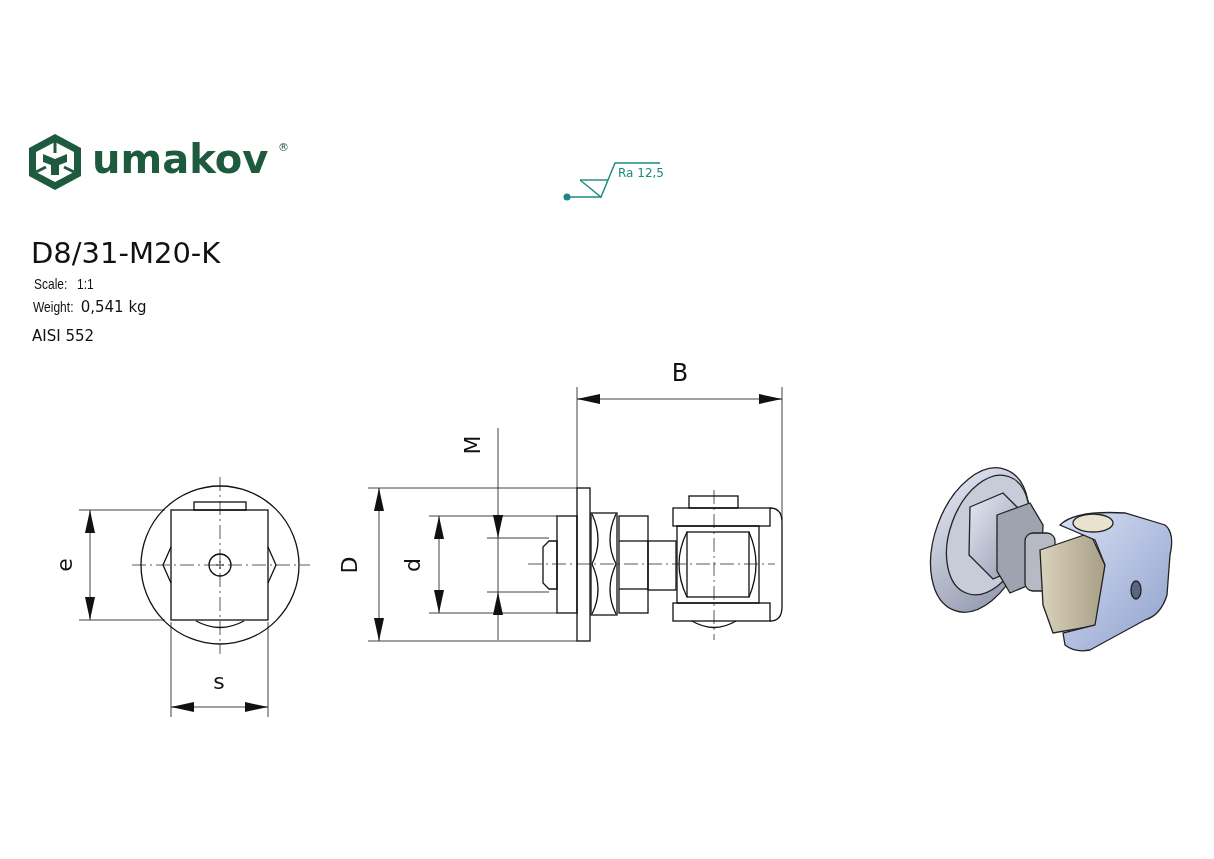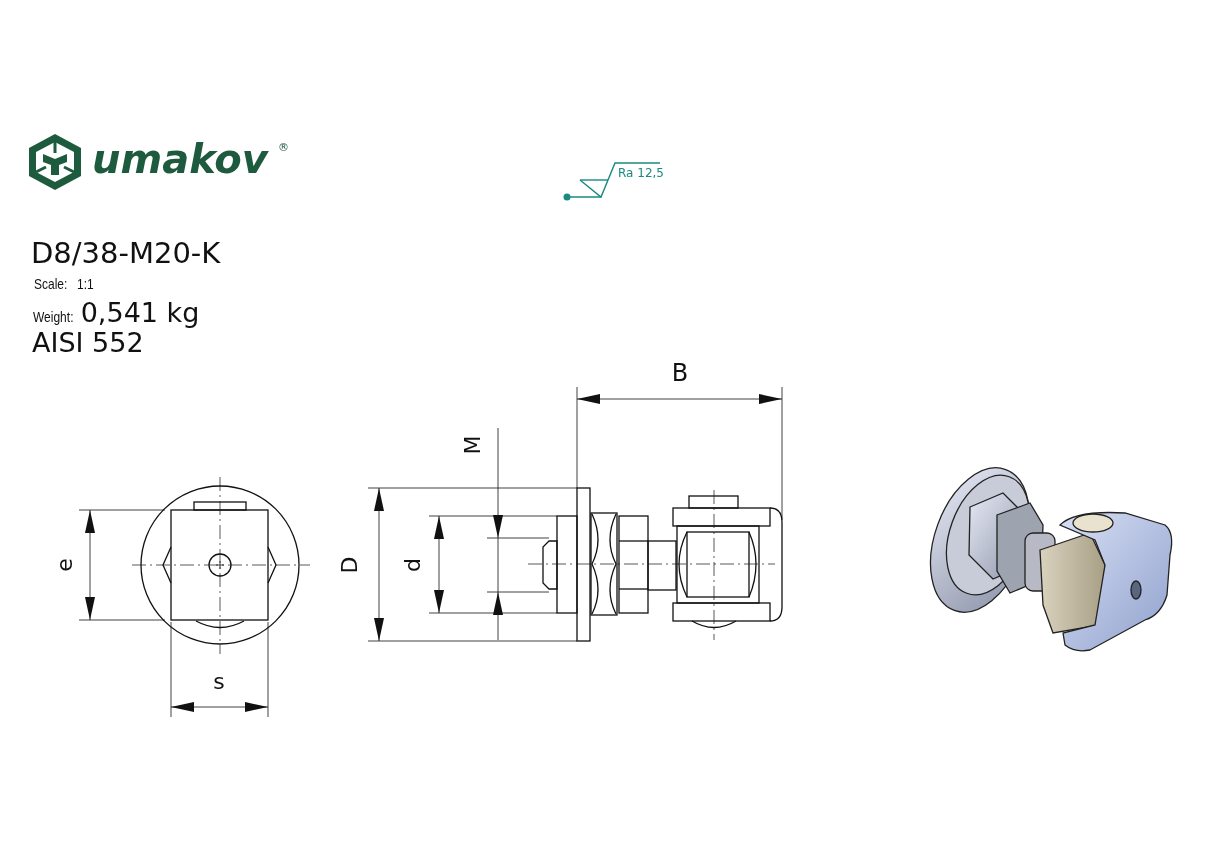--- a/index.html
+++ b/index.html
@@ -2,40 +2,40 @@
 <html><head>
 <meta charset="utf-8">
 <style>
   html,body{margin:0;padding:0;background:#fff;}
   body{width:1214px;height:859px;position:relative;overflow:hidden;font-family:"DejaVu Sans",sans-serif;color:#111;}
   .abs{position:absolute;}
   .logo-text{font-family:"DejaVu Sans",sans-serif;font-weight:bold;font-size:40px;color:#1e5a3e;letter-spacing:0px;}
   .reg{font-size:11px;color:#1e5a3e;}
   .title{font-size:29px;color:#111;font-family:"DejaVu Sans",sans-serif;}
   .small{font-size:15px;font-family:"Liberation Sans",sans-serif;transform:scaleX(0.8);transform-origin:left;}
-  .med{font-size:27px;font-family:"DejaVu Sans",sans-serif;}
+  .med{font-size:15px;font-family:"DejaVu Sans",sans-serif;}
   svg text{font-family:"DejaVu Sans",sans-serif;}
 </style>
 </head>
 <body>
 
-<div class="abs" style="left:26px;top:133px;width:270px;height:60px;font-style:italic;">
+<div class="abs" style="left:26px;top:133px;width:270px;height:60px;">
   <svg width="58" height="58" viewBox="0 0 58 58" style="position:absolute;left:0;top:0;">
     <polygon points="29,1 55,15 55,43 29,57 3,43 3,15" fill="#1e5a3e"></polygon>
     <polygon points="29,9 48,19 48,39 29,49 10,39 10,19" fill="#fff"></polygon>
     <path d="M17,21 L29,26 L41,21 L41,29 L33,32 L33,42 L25,42 L25,32 L17,29 Z" fill="#1e5a3e"></path>
     <line x1="29" y1="9" x2="29" y2="20" stroke="#1e5a3e" stroke-width="3"></line>
     <line x1="10" y1="39" x2="20" y2="34" stroke="#1e5a3e" stroke-width="3"></line>
     <line x1="48" y1="39" x2="38" y2="34" stroke="#1e5a3e" stroke-width="3"></line>
   </svg>
   <span class="abs logo-text" style="left:66px;top:3px;">umakov</span>
   <span class="abs reg" style="left:252px;top:8px;">®</span>
 </div>
 
-<div class="abs title" style="left:31px;top:236px;">D8/38-M20-K</div>
+<div class="abs title" style="left:31px;top:236px;">D8/31-M20-K</div>
 <div class="abs small" style="left:34px;top:275px;white-space:nowrap;">
   <span>Scale:</span>
   <span style="margin-left:8px;">1:1</span>
 </div>
 <div class="abs" style="left:33px;top:297px;white-space:nowrap;">
   <span class="small" style="display:inline-block;">Weight:</span>
   <span class="med" style="margin-left:-8px;">0,541 kg</span>
 </div>
 <div class="abs med" style="left:32px;top:327px;">AISI 552</div>
 

